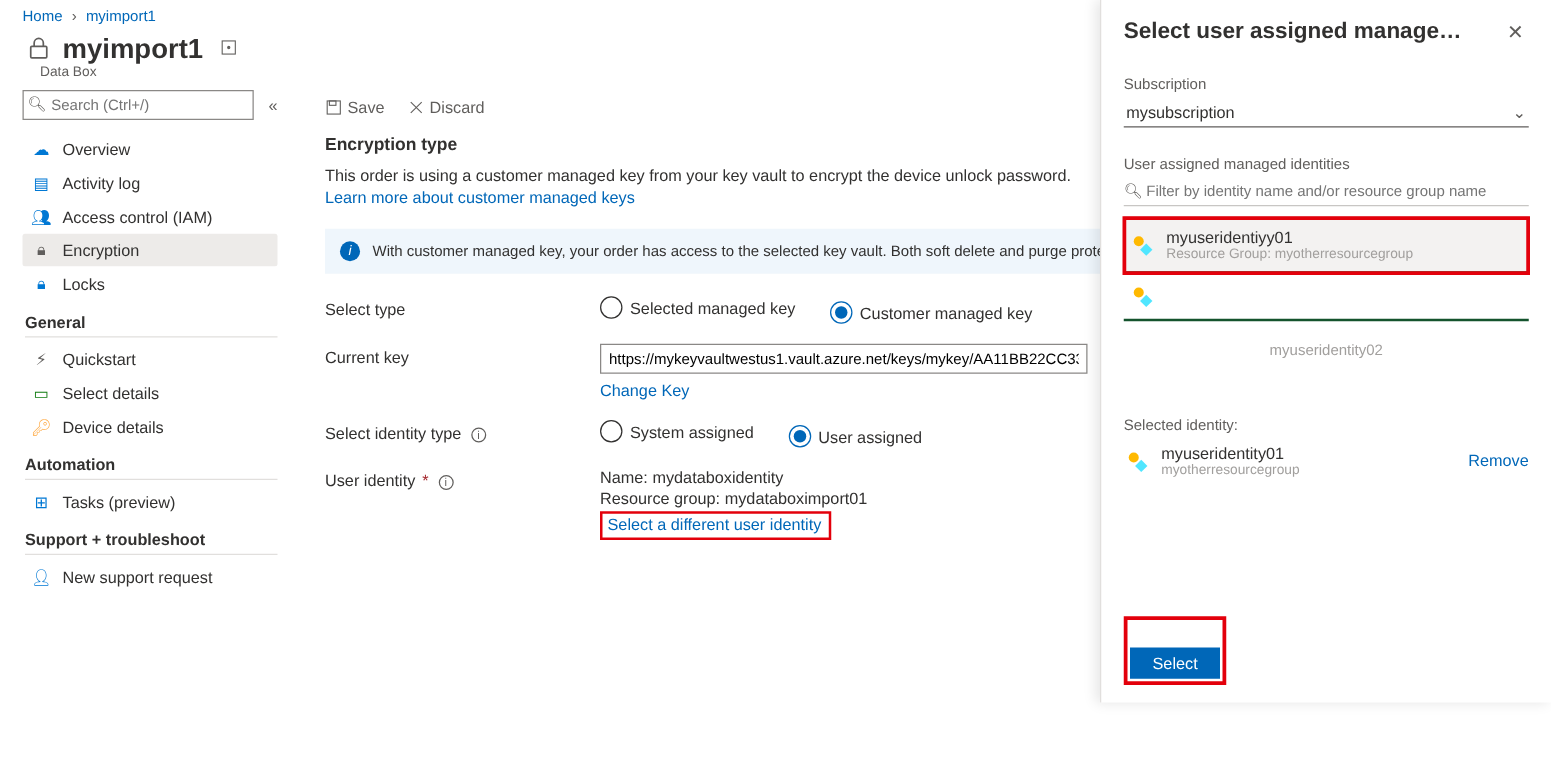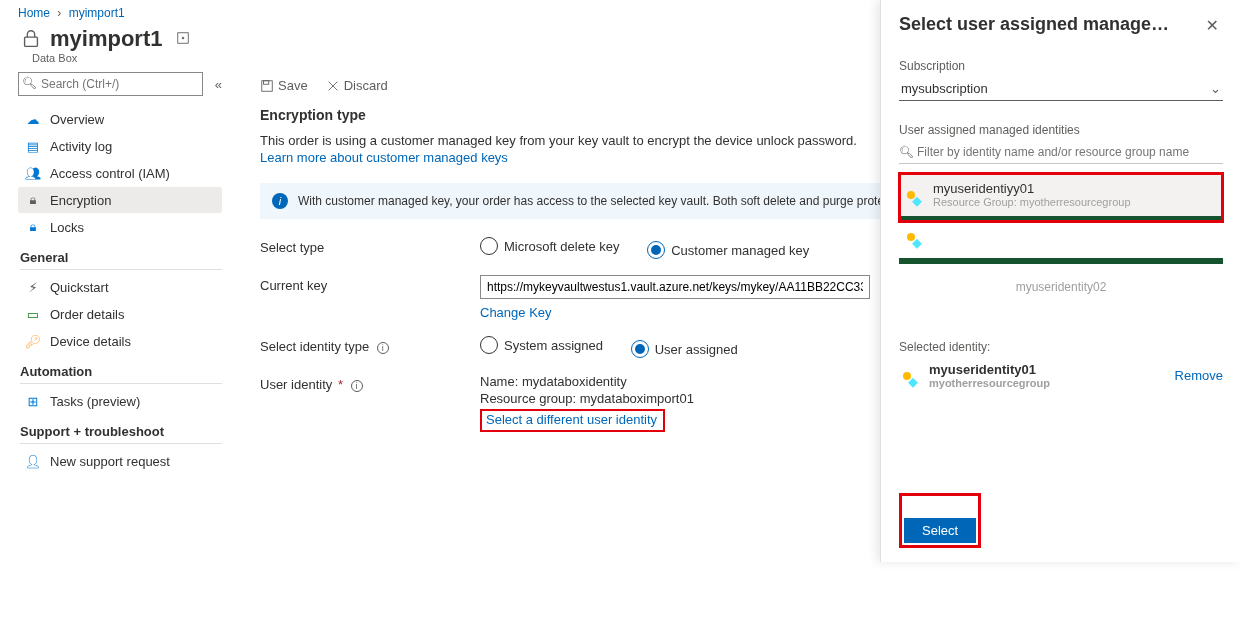--- a/index.html
+++ b/index.html
@@ -68,32 +68,32 @@
   
   .panel-label { font-size: 12px; color: #605e5c; margin-top: 22px; margin-bottom: 4px; }
   .dropdown { border-bottom: 1px solid #605e5c; padding: 4px 2px; display: flex; justify-content: space-between; align-items: center; cursor: pointer; font-size: 13px; }
   .dropdown .chev { color: #605e5c; }
   
   .filter-input { width: 100%; border: none; border-bottom: 1px solid #c8c6c4; padding: 4px 2px 4px 18px; font-size: 12px; background: transparent; }
   .filter-wrap { position: relative; margin-bottom: 8px; }
   .filter-wrap .mag { position: absolute; left: 0; top: 4px; color: #605e5c; font-size: 12px; }
   
   .identity-list { border-top: 1px solid #e1dfdd; }
-  .identity-item { display: flex; align-items: flex-end; padding: 8px 4px; border-bottom: 6px solid #14532d; cursor: pointer; }
+  .identity-item { display: flex; align-items: center; padding: 8px 4px; border-bottom: 2px solid #14532d; cursor: pointer; }
   .identity-item.selected { background: #f3f2f1; }
   .identity-item.highlighted { outline: 3px solid #e3000b; outline-offset: -2px; }
   .id-icon { width: 22px; margin-right: 8px; }
   .id-name { font-size: 13px; color: #323130; }
   .id-sub { font-size: 11px; color: #a19f9d; }
   
   .loading-item { text-align: center; padding: 16px 0; color: #a19f9d; font-size: 12px; }
   
   .selected-section { margin-top: 30px; }
   .selected-row { display: flex; align-items: center; justify-content: space-between; margin-top: 8px; }
-  .selected-row .left { display: flex; align-items: flex-end; font-weight: bold; }
+  .selected-row .left { display: flex; align-items: center; }
   
   .panel-footer { position: absolute; bottom: 14px; left: 18px; }
   .select-btn { background: #0067b8; color: #fff; border: none; padding: 5px 18px; cursor: pointer; font-size: 13px; margin-top: 20px; }
   .select-btn-wrap { border: 3px solid #e3000b; display: inline-block; padding: 2px; }
 </style>
 </head>
 <body>
 
 <div class="breadcrumb">
   <a>Home</a>
@@ -151,21 +151,21 @@
       <span>Locks</span>
     </div>
 
     <div class="nav-section">General</div>
     <div class="nav-item">
       <span class="nav-icon" style="color:#605e5c">⚡︎</span>
       <span>Quickstart</span>
     </div>
     <div class="nav-item">
       <span class="nav-icon" style="color:#107c10">▭</span>
-      <span>Order details</span>
+      <span>Select details</span>
     </div>
     <div class="nav-item">
       <span class="nav-icon" style="color:#ffaa44">🔑︎</span>
       <span>Device details</span>
     </div>
 
     <div class="nav-section">Automation</div>
     <div class="nav-item">
       <span class="nav-icon" style="color:#0078d4">⊞</span>
       <span>Tasks (preview)</span>
@@ -203,21 +203,21 @@
     <div class="info-banner">
       <span class="info-icon">i</span>
       <span>With customer managed key, your order has access to the selected key vault. Both soft delete and purge protection are e</span>
     </div>
 
     <div class="form-row">
       <div class="form-label">Select type</div>
       <div class="form-value">
         <span class="radio">
             <span class="radio-circle"></span>
-            <span>Microsoft delete key</span>
+            <span>Selected managed key</span>
           </span>
         <span class="radio selected">
             <span class="radio-circle">
               <span class="radio-dot"></span>
             </span>
             <span>Customer managed key</span>
           </span>
       </div>
     </div>
 

